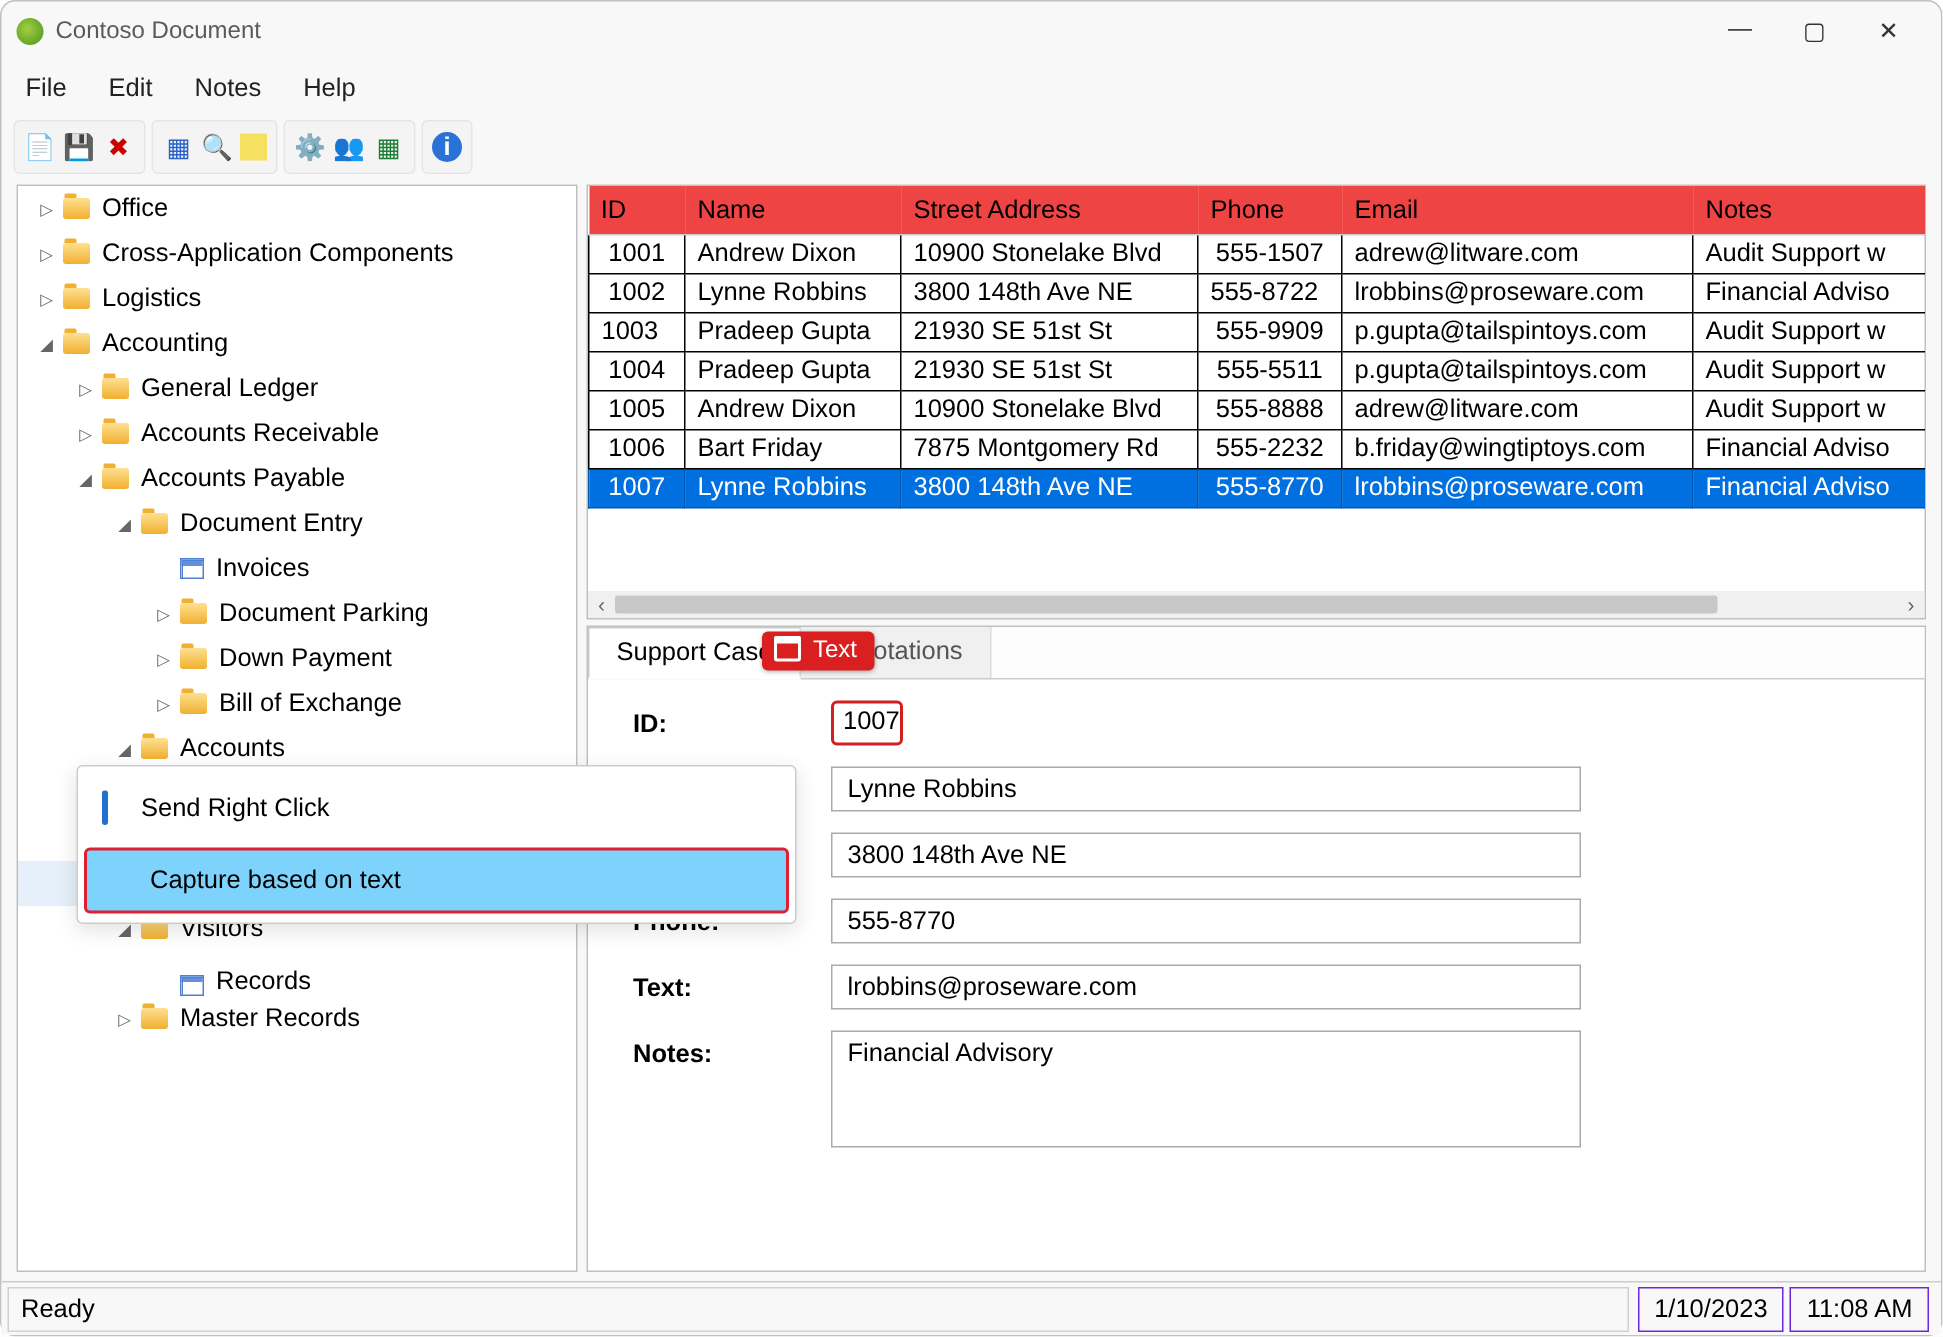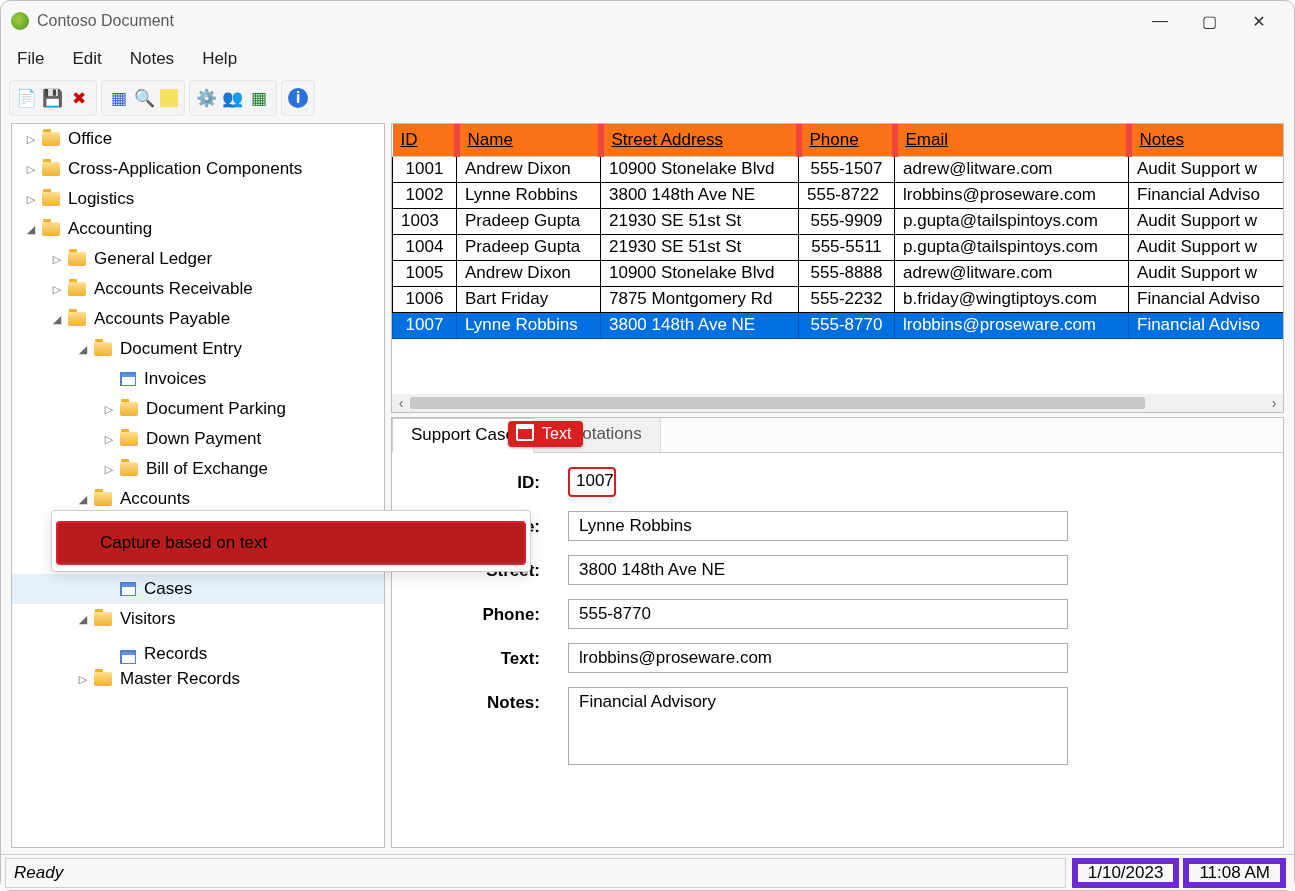--- a/index.html
+++ b/index.html
@@ -129,26 +129,25 @@
 }
 .grid-scroll { overflow-x:auto; flex:1; }
 table.grid {
   border-collapse: collapse;
   font-size: 17px;
   width: 960px;
 }
 table.grid th {
   text-align:left;
   font-weight: normal;
-  background:#f97316;
-  border-right:6px solid #ef4444;
+  background:#ef4444;
+  border-right:1px solid #ef4444;
   border-bottom:1px solid #ccc;
   padding: 4px 8px;
   height:32px;
-  text-decoration:underline;
 }
 table.grid td {
   border:1px solid #000;
   padding: 2px 8px;
   height:26px;
   white-space:nowrap;
 }
 table.grid tr.selected td {
   background:#0070e0;
   color:#fff;
@@ -181,41 +180,41 @@
 }
 .tab {
   padding: 6px 18px;
   border-right:1px solid #ddd;
   background:#f0f0f0;
   cursor:pointer;
 }
 .tab.active { background:#fff; color:#000; border-bottom:2px solid #fff; margin-bottom:-1px; border-top:1px solid #ccc; border-left:1px solid #ccc;}
 .detail-body { padding: 14px 30px; }
 .form-row { display:flex; align-items:flex-start; margin-bottom: 14px; }
-.form-row label { width:118px; text-align:right; margin-right:28px; font-size:17px; color:#000; padding-top:6px; font-weight:600;}
+.form-row label { width:118px; margin-right:14px; font-size:17px; color:#000; padding-top:6px; font-weight:600;}
 .form-row .field {
   width: 500px; min-height:30px;
   border:1px solid #aaa;
   padding:4px 10px;
   font-size:17px;
   background:#fff;
 }
 .form-row .field.id { width:48px; border:2px solid #d02020; border-radius:4px; text-align:left; padding:2px 6px;}
 .form-row .field.notes { height:78px; }
 .statusbar {
   height: 36px;
   border-top:1px solid #ccc;
   display:flex;
   align-items:center;
   padding: 0 4px;
   font-size: 17px;
   background:#f8f8f8;
 }
-.statusbar .status-text{ flex:1; border:1px solid #d0d0d0; height:30px; display:flex; align-items:center; padding:0 8px; margin-right:6px;font-style:italic;}
-.statusbar .status-cell{ border:6px solid #6d28d9; height:30px; display:flex; align-items:center; padding:4px 10px; margin-right:4px;}
+.statusbar .status-text{ flex:1; border:1px solid #d0d0d0; height:30px; display:flex; align-items:center; padding:0 8px; margin-right:6px;}
+.statusbar .status-cell{ border:1px solid #6d28d9; height:30px; display:flex; align-items:center; padding:4px 10px; margin-right:4px;}
 
 .context-menu {
   position:absolute;
   left: 51px;
   top: 510px;
   width: 480px;
   background:#fff;
   border:1px solid #ccc;
   box-shadow: 0 4px 14px rgba(0,0,0,0.12);
   font-size:17px;
@@ -224,21 +223,21 @@
   padding:6px 0;
 }
 .context-menu .item {
   display:flex;
   align-items:center;
   height:44px;
   padding: 0 16px;
 }
 .context-menu .item .cm-icon{ width:26px; }
 .context-menu .item.highlight {
-  background:#b91c1c;
+  background:#7dd3fc;
   border:2px solid #e02030;
   border-radius:4px;
   margin: 4px 4px 0 4px;
 }
 
 .overlay-badge {
   position:absolute;
   top: 3px;
   left: 116px;
   background:#d91f1f;
@@ -533,17 +532,21 @@
   </div>
 
   <div class="statusbar">
     <div class="status-text">Ready</div>
     <div class="status-cell">1/10/2023</div>
     <div class="status-cell">11:08 AM</div>
   </div>
 </div>
 
 <div class="context-menu">
+  <div class="item">
+    <span class="cm-icon"><span class="mouse-icon"></span></span>
+    <span>Send Right Click</span>
+  </div>
   <div class="item highlight">
     <span class="cm-icon"></span>
     <span>Capture based on text</span>
   </div>
 </div>
 
 </body></html>

